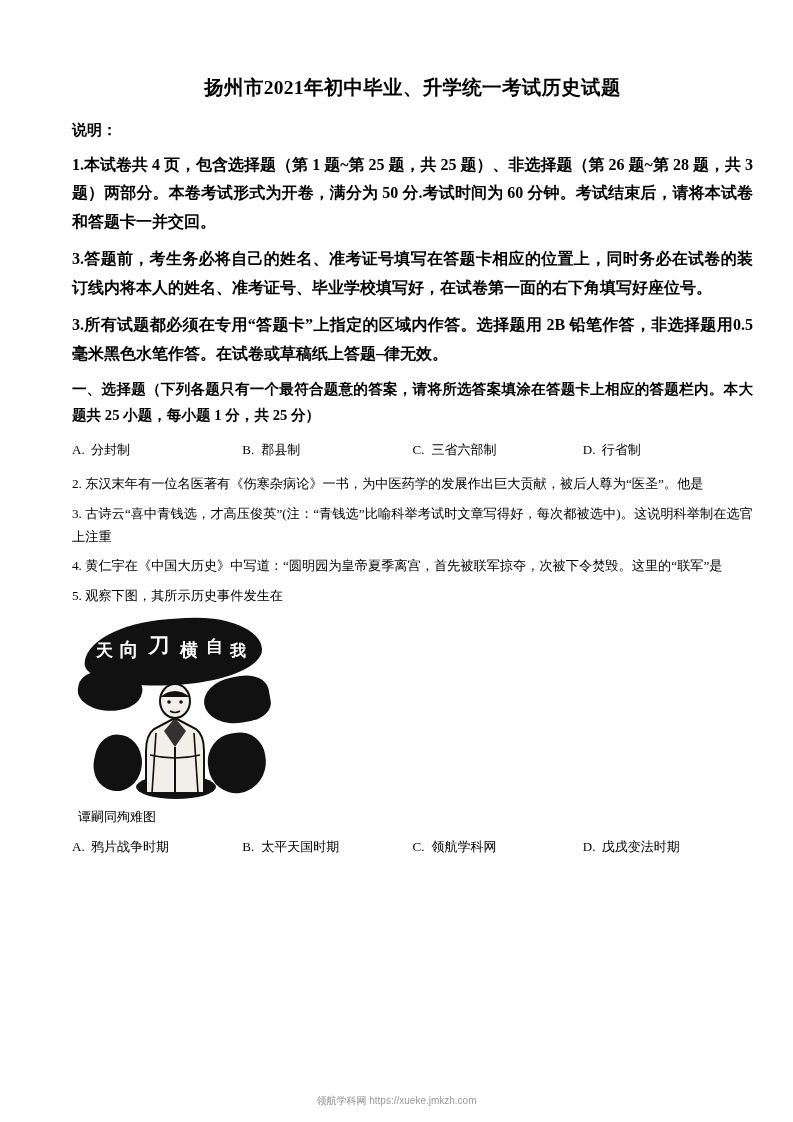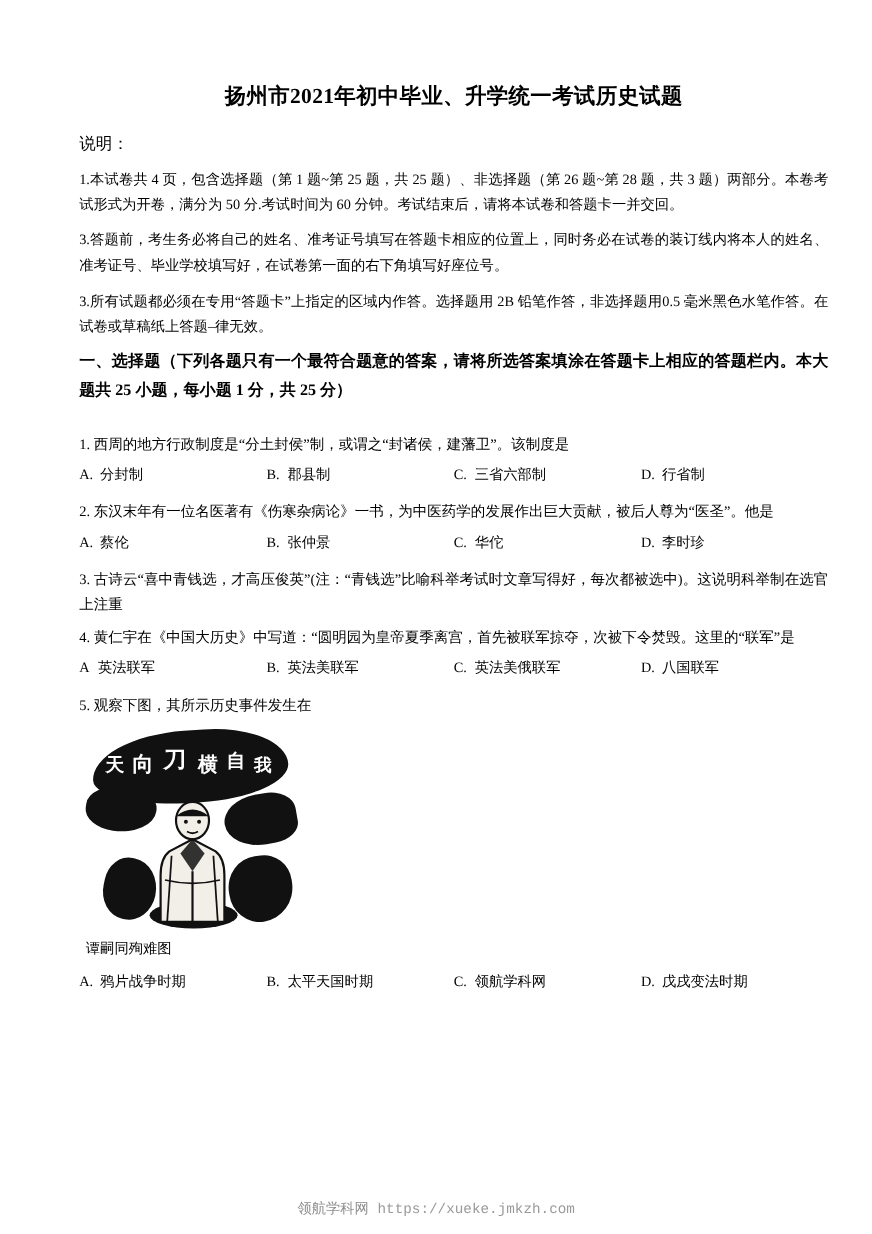--- a/index.html
+++ b/index.html
@@ -26,36 +26,36 @@
   .doc-title {
     text-align: center;
     font-size: 19.5px;
     font-weight: bold;
     letter-spacing: 0.3px;
     margin: 18px 0 20px 0;
     font-family: "Liberation Serif", serif;
   }
   .lead-label {
     font-size: 15px;
-    font-weight: normal;
+    font-weight: bold;
     margin: 0 0 11px 0;
   }
   .para {
-    font-size: 13px;
-    font-weight: normal;
+    font-size: 16px;
+    font-weight: bold;
     line-height: 1.78;
     margin: 0 0 9px 0;
     text-align: justify;
     text-justify: inter-ideograph;
   }
   .section-head {
     font-size: 14.6px;
     font-weight: bold;
     line-height: 1.78;
-    margin: 6px 0 24px 0;
+    margin: 6px 0 12px 0;
     text-align: justify;
     text-justify: inter-ideograph;
   }
   .q {
     margin: 0 0 6px 0;
   }
   .q-stem {
     font-size: 13.2px;
     line-height: 1.72;
     margin: 0 0 7px 0;
@@ -84,23 +84,23 @@
   .fig-caption {
     font-size: 13px;
     margin: 5px 0 12px 2px;
   }
   .footer {
     position: absolute;
     left: 0;
     right: 0;
     bottom: 14px;
     text-align: center;
-    font-size: 13px;
+    font-size: 10px;
     color: #9a9a9a;
-    font-family: Liberation Mono, monospace;
+    font-family: Liberation Sans, sans-serif;
   }
   .footer .brand { color: #8e8e8e; }
   
   .cartoon {
     position: relative;
     width: 196px;
     height: 188px;
     background: #ffffff;
     overflow: hidden;
   }
@@ -168,51 +168,38 @@
 
   <div class="lead-label">说明：</div>
 
   <p class="para">1.本试卷共 4 页，包含选择题（第 1 题~第 25 题，共 25 题）、非选择题（第 26 题~第 28 题，共 3 题）两部分。本卷考试形式为开卷，满分为 50 分.考试时间为 60 分钟。考试结束后，请将本试卷和答题卡一并交回。</p>
   <p class="para">3.答题前，考生务必将自己的姓名、准考证号填写在答题卡相应的位置上，同时务必在试卷的装订线内将本人的姓名、准考证号、毕业学校填写好，在试卷第一面的右下角填写好座位号。</p>
   <p class="para">3.所有试题都必须在专用“答题卡”上指定的区域内作答。选择题用 2B 铅笔作答，非选择题用0.5 毫米黑色水笔作答。在试卷或草稿纸上答题–律无效。</p>
 
   <p class="section-head">一、选择题（下列各题只有一个最符合题意的答案，请将所选答案填涂在答题卡上相应的答题栏内。本大题共 25 小题，每小题 1 分，共 25 分）</p>
 
   <div class="q">
-    <div class="q-stem">1.  西周的地方行政制度是“分土封侯”制，或谓之“封诸侯，建藩卫”。该制度是</div>
     <div class="opts">
       <div class="opt"><span class="lab">A.</span><span>分封制</span></div>
       <div class="opt"><span class="lab">B.</span><span>郡县制</span></div>
       <div class="opt"><span class="lab">C.</span><span>三省六部制</span></div>
       <div class="opt"><span class="lab">D.</span><span>行省制</span></div>
     </div>
   </div>
 
   <div class="q">
     <div class="q-stem">2.  东汉末年有一位名医著有《伤寒杂病论》一书，为中医药学的发展作出巨大贡献，被后人尊为“医圣”。他是</div>
-    <div class="opts">
-      <div class="opt"><span class="lab">A.</span><span>蔡伦</span></div>
-      <div class="opt"><span class="lab">B.</span><span>张仲景</span></div>
-      <div class="opt"><span class="lab">C.</span><span>华佗</span></div>
-      <div class="opt"><span class="lab">D.</span><span>李时珍</span></div>
-    </div>
   </div>
 
   <div class="q">
     <div class="q-stem">3.  古诗云“喜中青钱选，才高压俊英”(注：“青钱选”比喻科举考试时文章写得好，每次都被选中)。这说明科举制在选官上注重</div>
   </div>
 
   <div class="q">
     <div class="q-stem">4.  黄仁宇在《中国大历史》中写道：“圆明园为皇帝夏季离宫，首先被联军掠夺，次被下令焚毁。这里的“联军”是</div>
-    <div class="opts q4">
-      <div class="opt"><span class="lab">A</span><span>英法联军</span></div>
-      <div class="opt"><span class="lab">B.</span><span>英法美联军</span></div>
-      <div class="opt"><span class="lab">C.</span><span>英法美俄联军</span></div>
-      <div class="opt"><span class="lab">D.</span><span>八国联军</span></div>
-    </div>
   </div>
 
   <div class="q">
     <div class="q-stem">5.  观察下图，其所示历史事件发生在</div>
 
     <div class="fig-wrap">
       <div class="cartoon">
         <div class="blob b1"></div>
         <div class="blob b2"></div>
         <div class="blob b3"></div>

